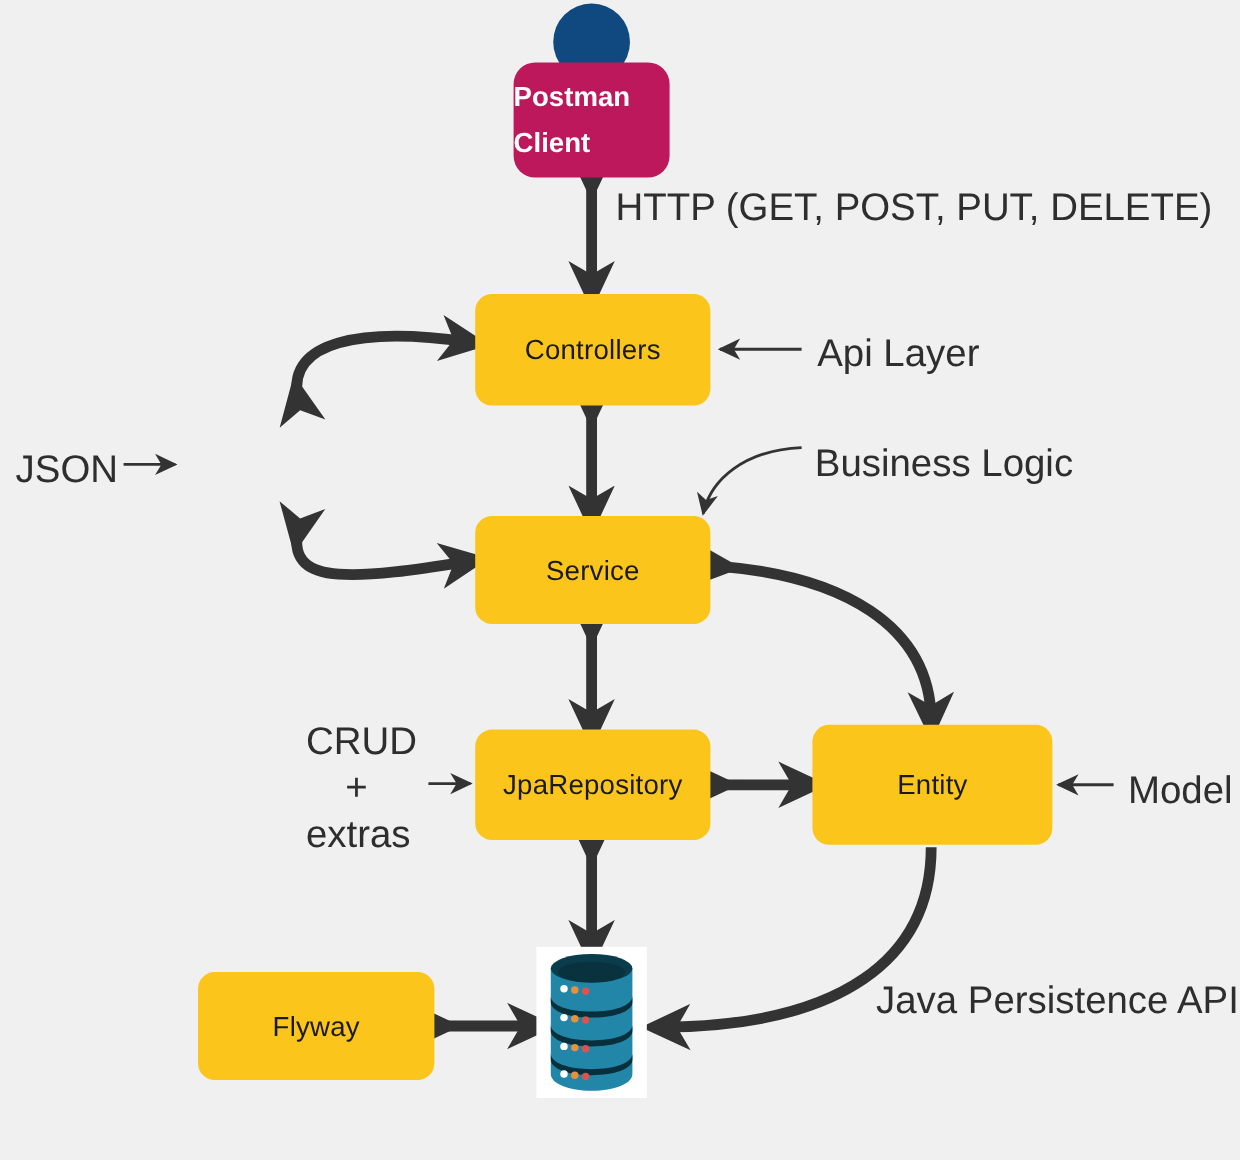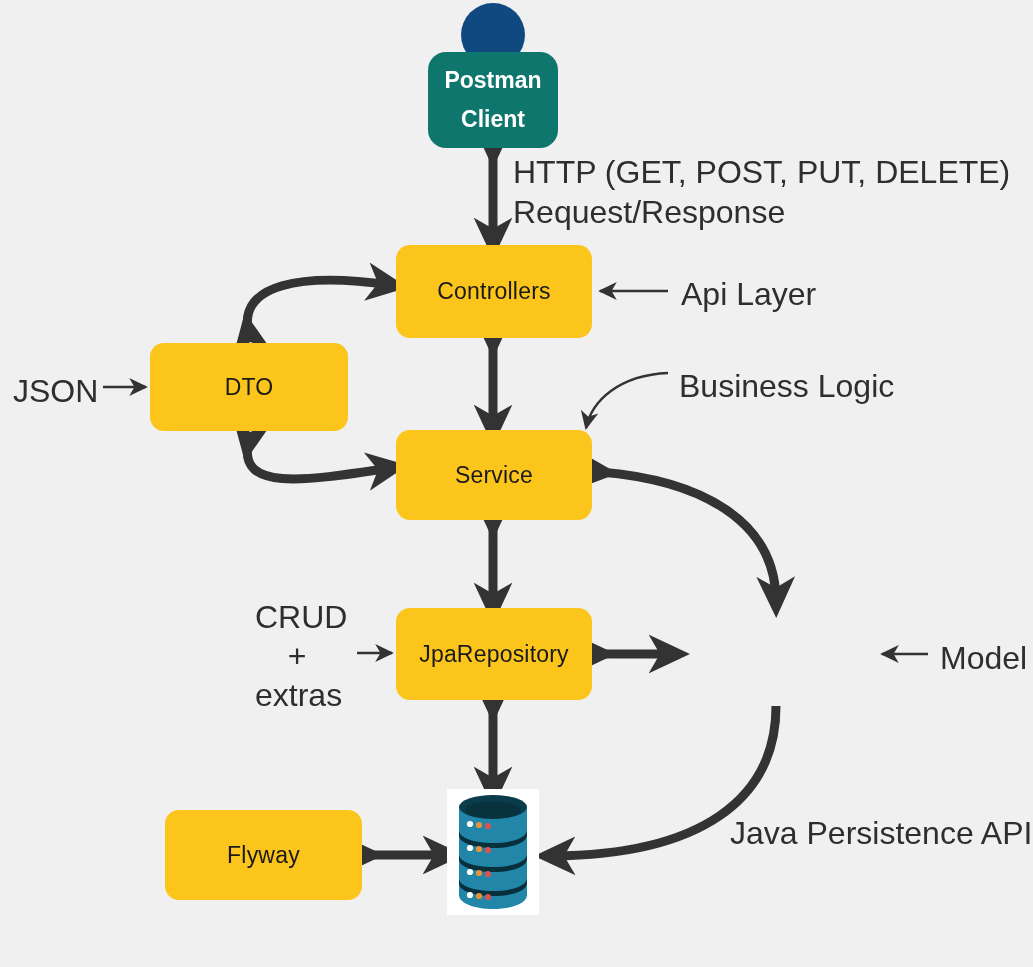--- a/index.html
+++ b/index.html
@@ -41,25 +41,24 @@
   .actor {
     position: absolute;
   }
   .actor-head {
     position: absolute;
     background: #10497f;
     border-radius: 50%;
   }
   .actor-body {
     position: absolute;
-    background: #0f766e;
+    background: #be185d;
     border-radius: 18px;
     display: flex;
     flex-direction: column;
-    align-items: center;
     justify-content: center;
     color: #ffffff;
     font-weight: bold;
     font-size: 23px;
     line-height: 1.28;
     font-family: "Liberation Sans", sans-serif;
     gap: 10px;
   }
   .caption {
     position: absolute;
@@ -158,26 +157,26 @@
   <div class="actor" style="left:428px; top:3px; width:130px; height:145px;">
     <div class="actor-head" style="left:33px; top:0px; width:64px; height:64px;"></div>
     <div class="actor-body" style="left:0px; top:49px; width:130px; height:96px;">
       <span>Postman</span>
       <span>Client</span>
     </div>
   </div>
 
   <div class="node-box" style="left:396px; top:245px; width:196px; height:93px;">Controllers</div>
 
-  <div class="node-box" style="left:150px; top:343px; width:198px; height:88px;">DTO</div>
 
   <div class="node-box" style="left:396px; top:430px; width:196px; height:90px;">Service</div>
 
   <div class="node-box" style="left:396px; top:608px; width:196px; height:92px;">JpaRepository</div>
 
+  <div class="node-box" style="left:677px; top:604px; width:200px; height:100px;">Entity</div>
 
   <div class="node-box" style="left:165px; top:810px; width:197px; height:90px;">Flyway</div>
 
   <div class="db-wrap" style="left:447px; top:789px; width:92px; height:126px;">
     <svg width="92" height="126" viewBox="0 0 92 126">
 
       <path d="M12,18 L12,106 C12,114 27,120 46,120 C65,120 80,114 80,106 L80,18 Z" fill="#2186a8"></path>
 
       <ellipse cx="46" cy="18" rx="34" ry="12" fill="#0b3c4c"></ellipse>
       <ellipse cx="46" cy="21" rx="28" ry="8.5" fill="#09323f"></ellipse>
@@ -205,21 +204,20 @@
         <circle cx="23" cy="106" r="3.1" fill="#ffffff"></circle>
         <circle cx="32" cy="107" r="3.1" fill="#e8913c"></circle>
         <circle cx="41" cy="108" r="3.1" fill="#d9534f"></circle>
       </g>
     </svg>
   </div>
 
 
   <div class="caption" style="left:513px; top:154px;">HTTP (GET, POST, PUT, DELETE)</div>
 
-  <div class="caption" style="left:513px; top:194px;">Request/Response</div>
 
   <div class="caption" style="left:681px; top:276px;">Api Layer</div>
 
   <div class="caption" style="left:13px; top:373px;text-align:right;">JSON</div>
 
   <div class="caption" style="left:679px; top:368px;">Business Logic</div>
 
   <div class="caption center" style="left:255px; top:599px; width:84px;">CRUD</div>
   <div class="caption center" style="left:255px; top:638px; width:84px;">+</div>
   <div class="caption center" style="left:255px; top:677px; width:84px;">extras</div>

